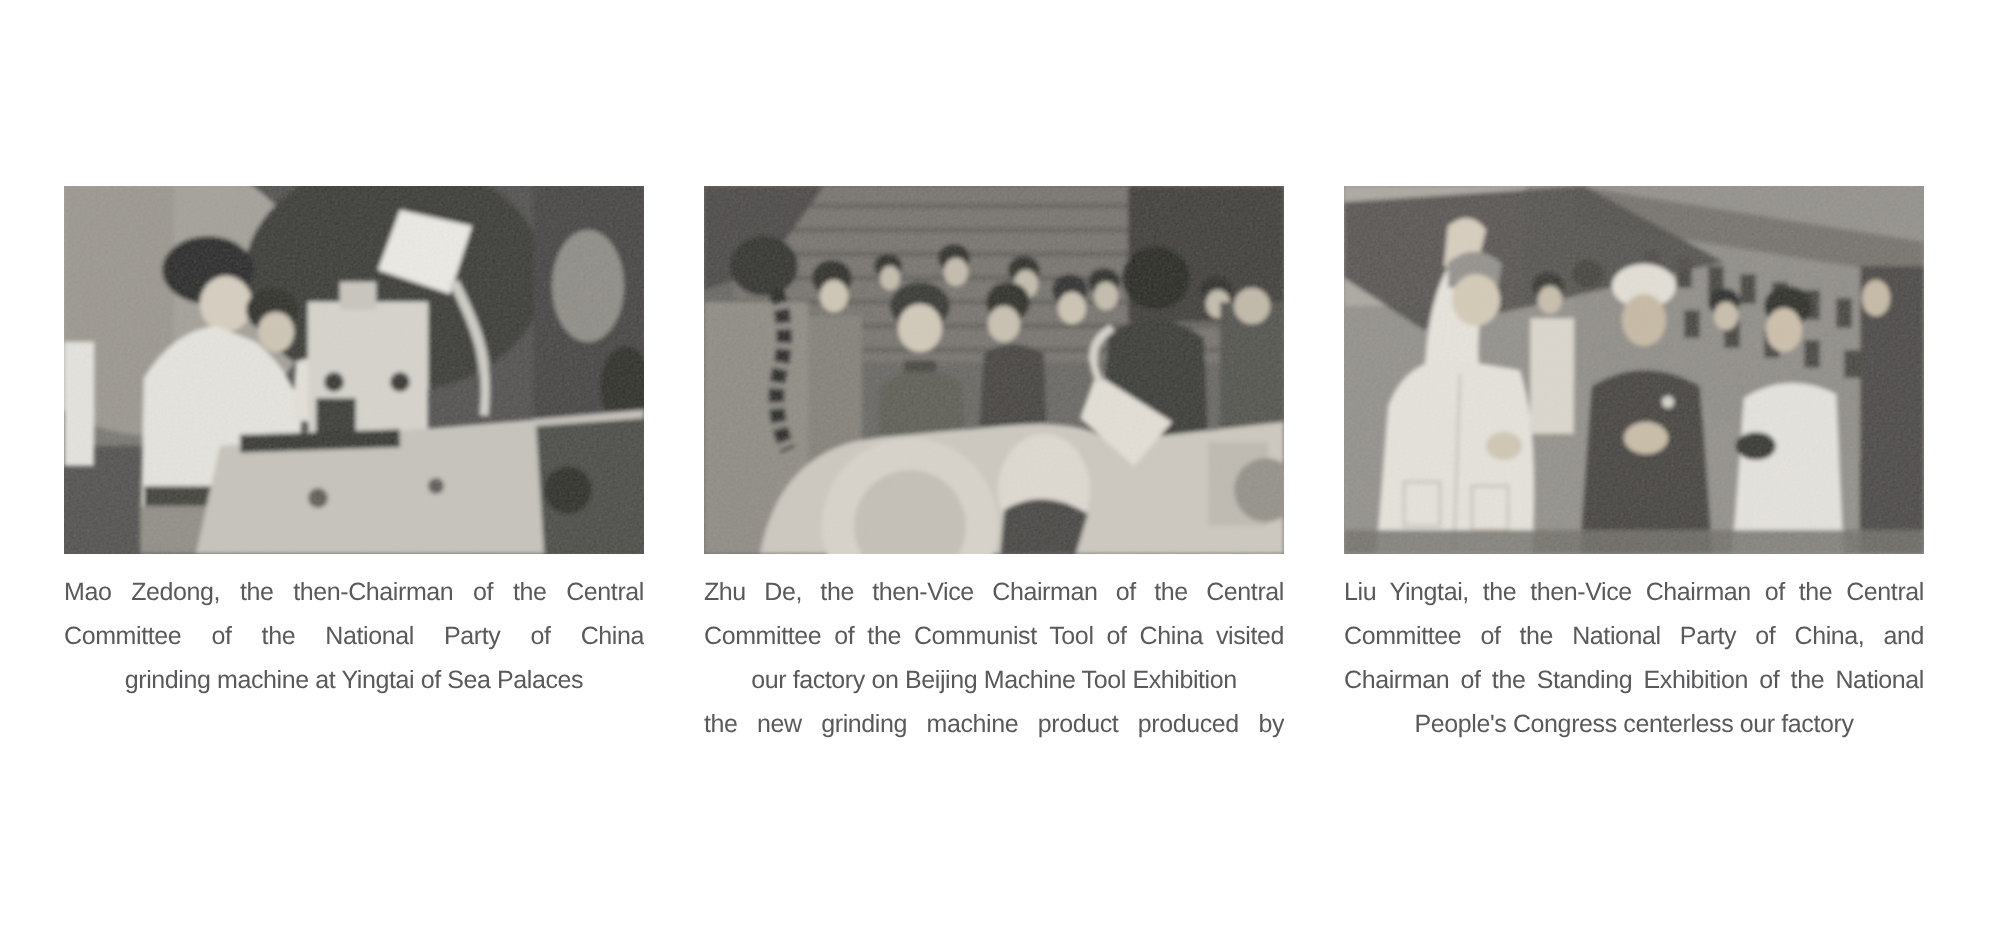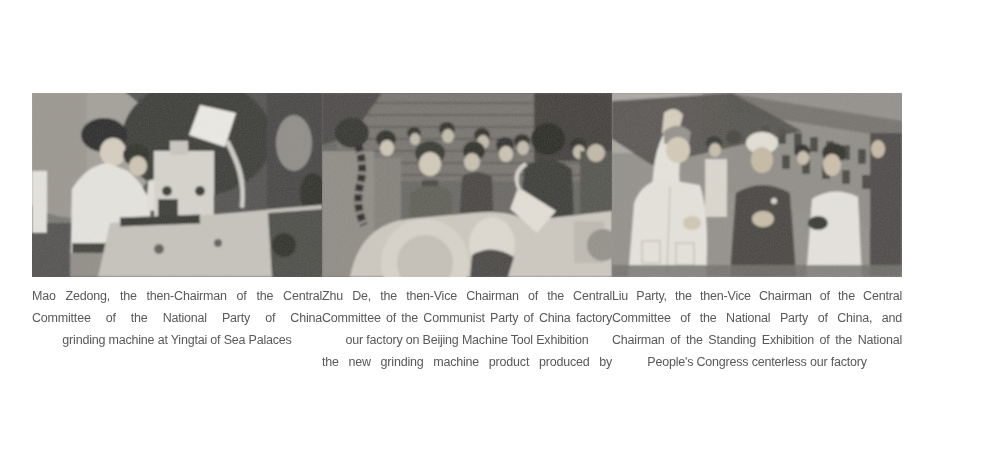--- a/index.html
+++ b/index.html
@@ -1,21 +1,21 @@
 <!DOCTYPE html>
 <html><head>
 <meta charset="utf-8">
 <style>
   * { margin:0; padding:0; box-sizing:border-box; }
   html, body { width:1000px; height:471px; overflow:hidden; background:#ffffff; }
   body { position:relative; font-family:"Liberation Sans", sans-serif; }
 
   .gallery {
     position:absolute; left:32px; top:93px;
-    display:flex; 
+    display:flex; gap:30px;
   }
   .card { width:290px; }
   .photo {
     width:290px; height:184px; overflow:hidden;
     background:#6e6c68; position:relative;
   }
   .photo svg { display:block; width:100%; height:100%; }
 
   .caption {
     margin-top:8px; width:290px;
@@ -151,21 +151,21 @@
           <polygon points="196,94 234,118 215,140 188,116" fill="#e6e2d8"></polygon>
           <path d="M198,98 q-9,-18 6,-27" stroke="#d8d4ca" stroke-width="4" fill="none"></path>
           <rect x="252" y="128" width="30" height="42" fill="#bdb9af"></rect>
           <circle cx="281" cy="152" r="16" fill="#8f8c84"></circle>
         </g>
         <rect width="290" height="184" filter="url(#grain)" opacity="0.45"></rect>
       </svg>
     </div>
     <figcaption class="caption">
       <div class="cap-line j">Zhu De, the then-Vice Chairman of the Central</div>
-      <div class="cap-line j">Committee of the Communist Party of China factory</div>
+      <div class="cap-line j">Committee of the Communist Tool of China visited</div>
       <div class="cap-line last">our factory on Beijing Machine Tool Exhibition</div>
       <div class="cap-line j">the new grinding machine product produced by</div>
     </figcaption>
   </figure>
 
   <figure class="card">
     <div class="photo" title="Black-and-white photo: Liu Shaoqi in a light suit waving his raised hand while walking through the factory yard with workers, factory building behind">
       <svg viewBox="0 0 290 184" preserveAspectRatio="none">
         <rect width="290" height="184" fill="#8e8b85"></rect>
         <g filter="url(#soft)">
@@ -222,20 +222,20 @@
 
           <rect x="258" y="40" width="32" height="144" fill="#403e3a"></rect>
           <ellipse cx="266" cy="56" rx="7" ry="9" fill="#c6b9a2"></ellipse>
 
           <rect x="0" y="172" width="290" height="12" fill="#6b6862" opacity="0.85"></rect>
         </g>
         <rect width="290" height="184" filter="url(#grain)" opacity="0.45"></rect>
       </svg>
     </div>
     <figcaption class="caption">
-      <div class="cap-line j">Liu Party, the then-Vice Chairman of the Central</div>
+      <div class="cap-line j">Liu Yingtai, the then-Vice Chairman of the Central</div>
       <div class="cap-line j">Committee of the National Party of China, and</div>
       <div class="cap-line j">Chairman of the Standing Exhibition of the National</div>
       <div class="cap-line last">People's Congress centerless our factory</div>
     </figcaption>
   </figure>
 
 </main>
 
 </body></html>

